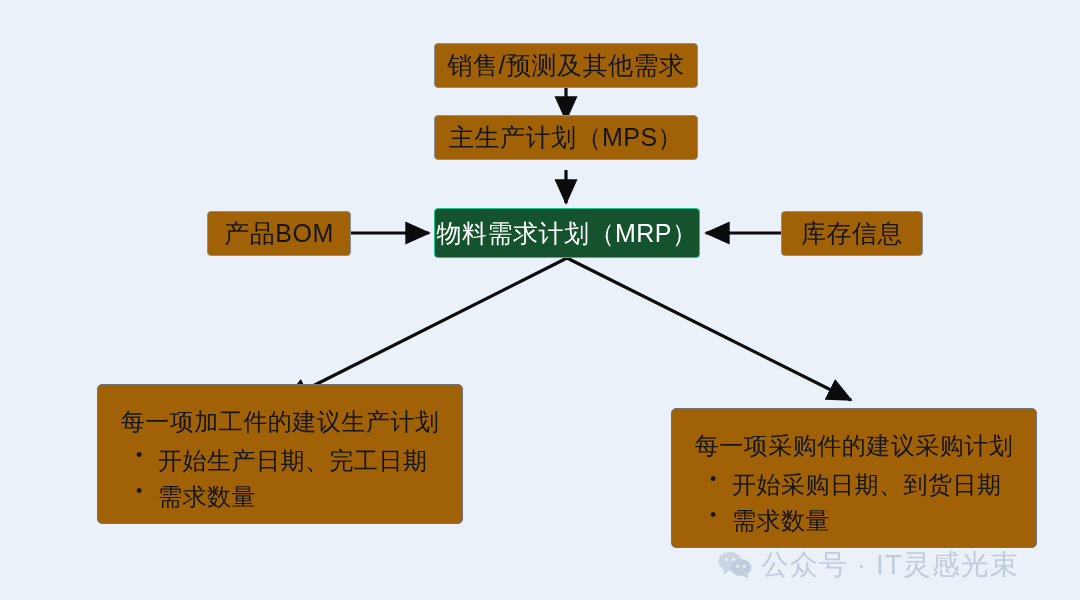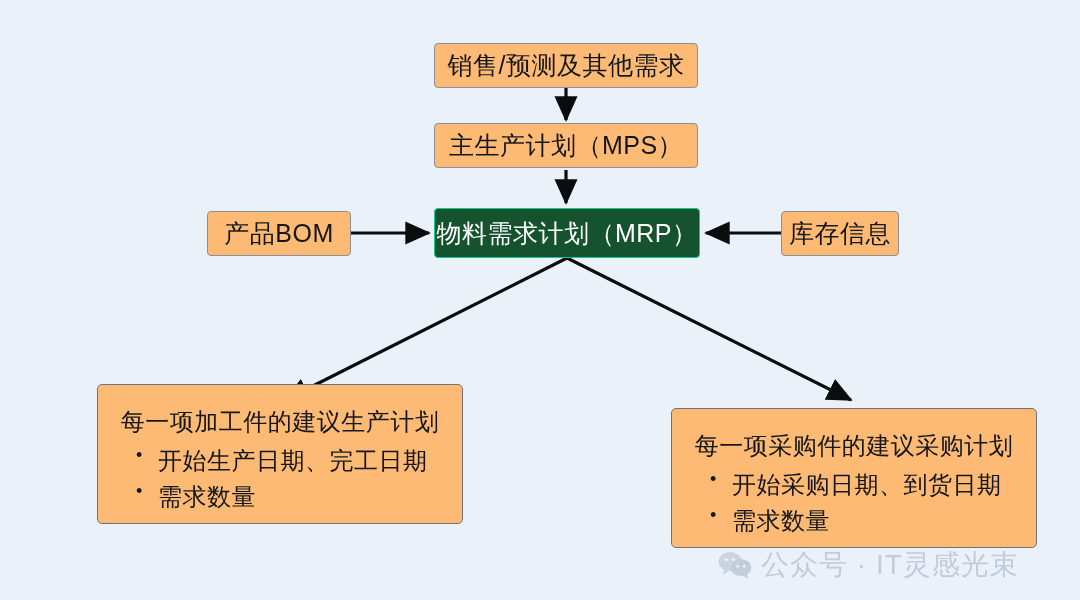--- a/index.html
+++ b/index.html
@@ -22,21 +22,21 @@
     position: absolute;
     left: 0;
     top: 0;
     width: 1080px;
     height: 600px;
     pointer-events: none;
   }
   .node {
     position: absolute;
     box-sizing: border-box;
-    background: #fdba74;
+    background: #a16207;
     border: 1.5px solid #8b8f96;
     border-radius: 4px;
     display: flex;
     align-items: center;
     justify-content: center;
     color: #14161a;
     font-size: 25px;
     letter-spacing: 0.5px;
     white-space: nowrap;
     z-index: 2;
@@ -74,24 +74,24 @@
   .bullets li::before {
     content: "\2022";
     position: absolute;
     left: 4px;
     top: -1px;
     font-size: 18px;
     color: #14161a;
   }
   
   #node-demand   { left: 434px; top: 43px;  width: 264px; height: 45px; }
-  #node-mps      { left: 434px; top: 123px; width: 264px; height: 45px; }
+  #node-mps      { left: 434px; top: 115px; width: 264px; height: 45px; }
   #node-mrp      { left: 434px; top: 208px; width: 266px; height: 50px; }
   #node-bom      { left: 207px; top: 211px; width: 144px; height: 45px; }
-  #node-stock    { left: 781px; top: 211px; width: 118px; height: 45px; }
+  #node-stock    { left: 781px; top: 211px; width: 142px; height: 45px; }
   #node-prodplan { left: 97px;  top: 384px; width: 366px; height: 140px; }
   #node-purplan  { left: 671px; top: 408px; width: 366px; height: 140px; }
 
   #watermark {
     position: absolute;
     left: 718px;
     top: 546px;
     display: flex;
     align-items: center;
     gap: 9px;

